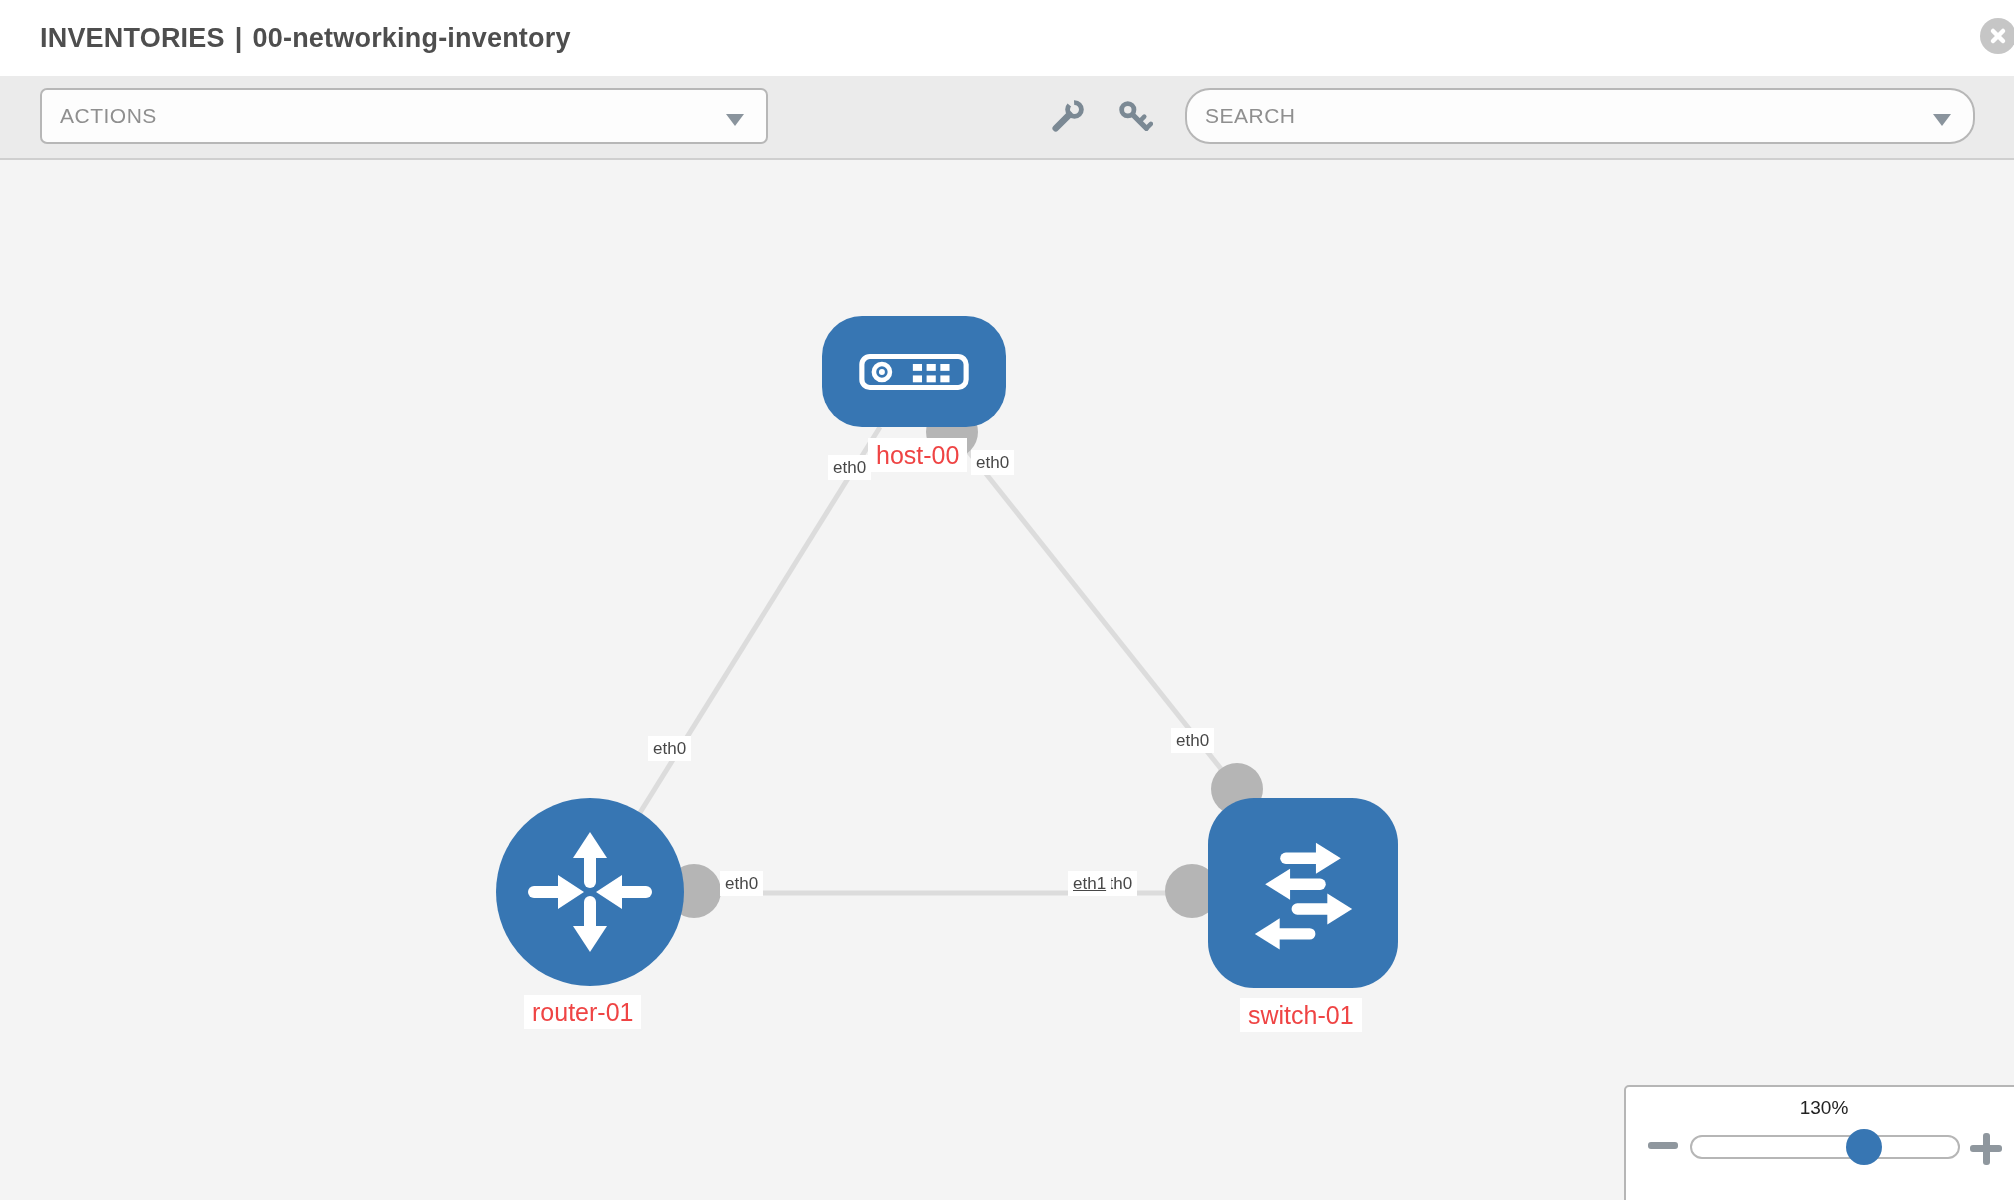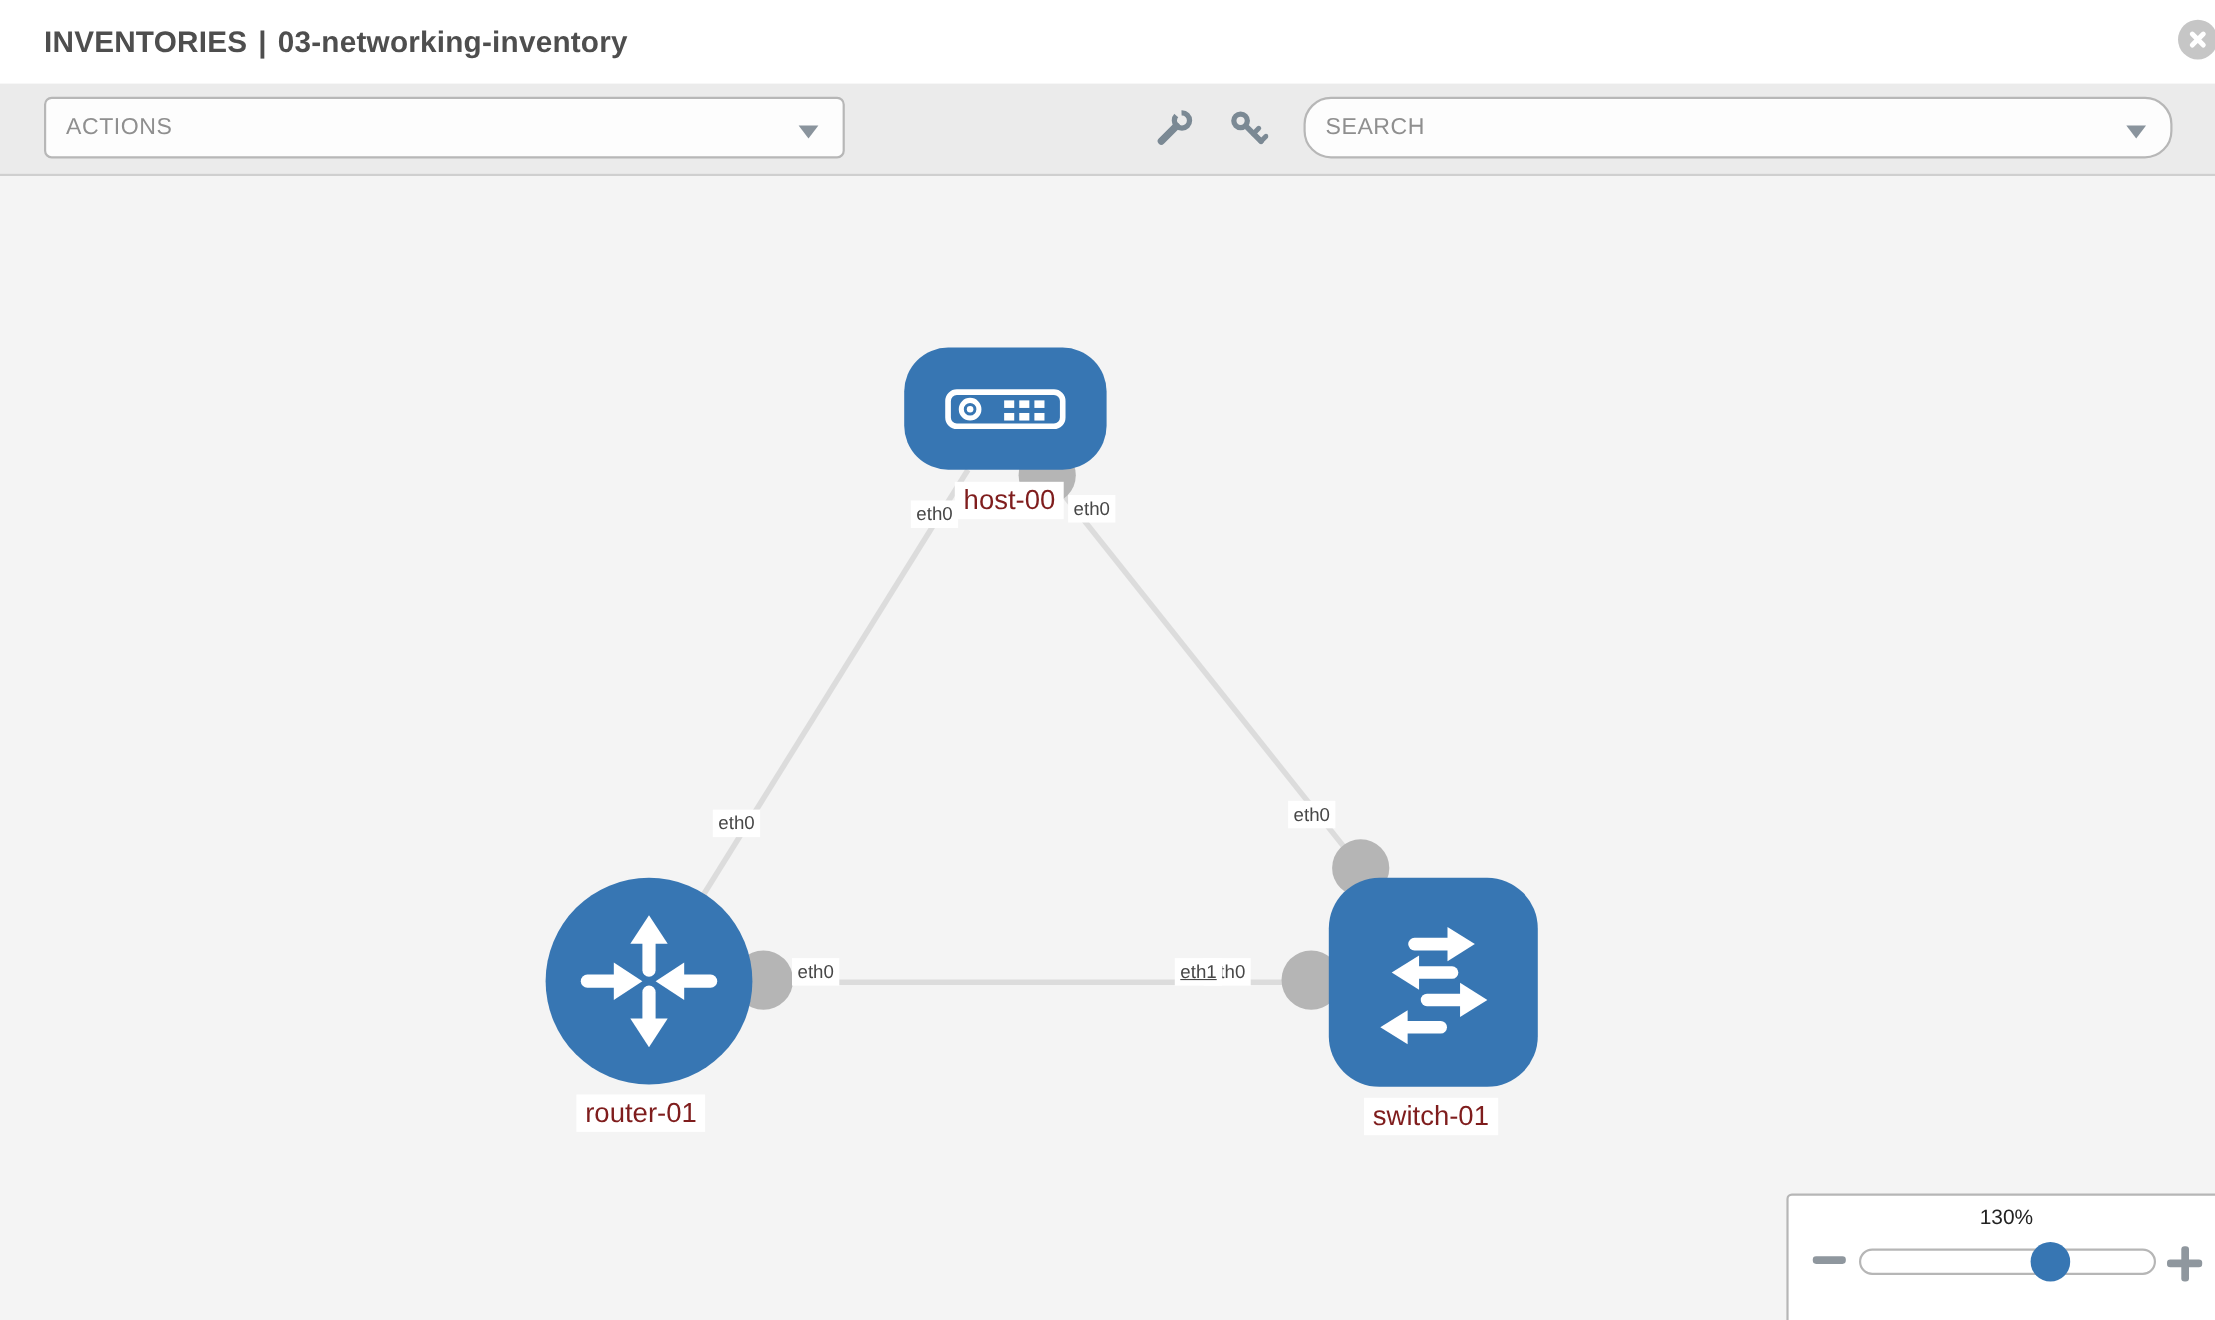--- a/index.html
+++ b/index.html
@@ -55,21 +55,21 @@
   .node{position:absolute;display:flex;align-items:center;justify-content:center;cursor:pointer;}
   .node-host{left:822px;top:156px;width:184px;height:111px;background:#3776b3;border-radius:40px;}
   .node-router{left:496px;top:638px;width:188px;height:188px;background:#3776b3;border-radius:50%;}
   .node-switch{left:1208px;top:638px;width:190px;height:190px;background:#3776b3;border-radius:46px;}
 
   .chip{
     position:absolute;background:#ffffff;color:#474747;font-size:17px;
     padding:2px 5px;line-height:1.25;white-space:nowrap;
   }
   .node-label{
-    position:absolute;background:#ffffff;color:#7f1d1d;font-size:25px;
+    position:absolute;background:#ffffff;color:#ef4444;font-size:25px;
     padding:2px 8px;line-height:1.2;white-space:nowrap;
   }
 
   
   .zoom-panel{
     position:absolute;left:1624px;top:925px;width:420px;height:150px;background:#ffffff;
     border:2px solid #b6b6b6;border-radius:5px;box-sizing:border-box;
   }
   .zoom-level{position:absolute;left:0;top:10px;width:396px;text-align:center;
     font-size:19px;color:#222222;}
@@ -86,21 +86,21 @@
 </style>
 </head>
 <body>
 
 <div class="app">
 
   <div class="titlebar">
     <div class="title">
       <span>INVENTORIES</span>
       <span>|</span>
-      <span>03-networking-inventory</span>
+      <span>00-networking-inventory</span>
     </div>
     <div class="close-btn">
       <svg width="18" height="18" viewBox="0 0 18 18">
         <line x1="4" y1="4" x2="14" y2="14" stroke="#ffffff" stroke-width="4.5" stroke-linecap="round"></line>
         <line x1="14" y1="4" x2="4" y2="14" stroke="#ffffff" stroke-width="4.5" stroke-linecap="round"></line>
       </svg>
     </div>
   </div>
 
   <div class="toolbar">

